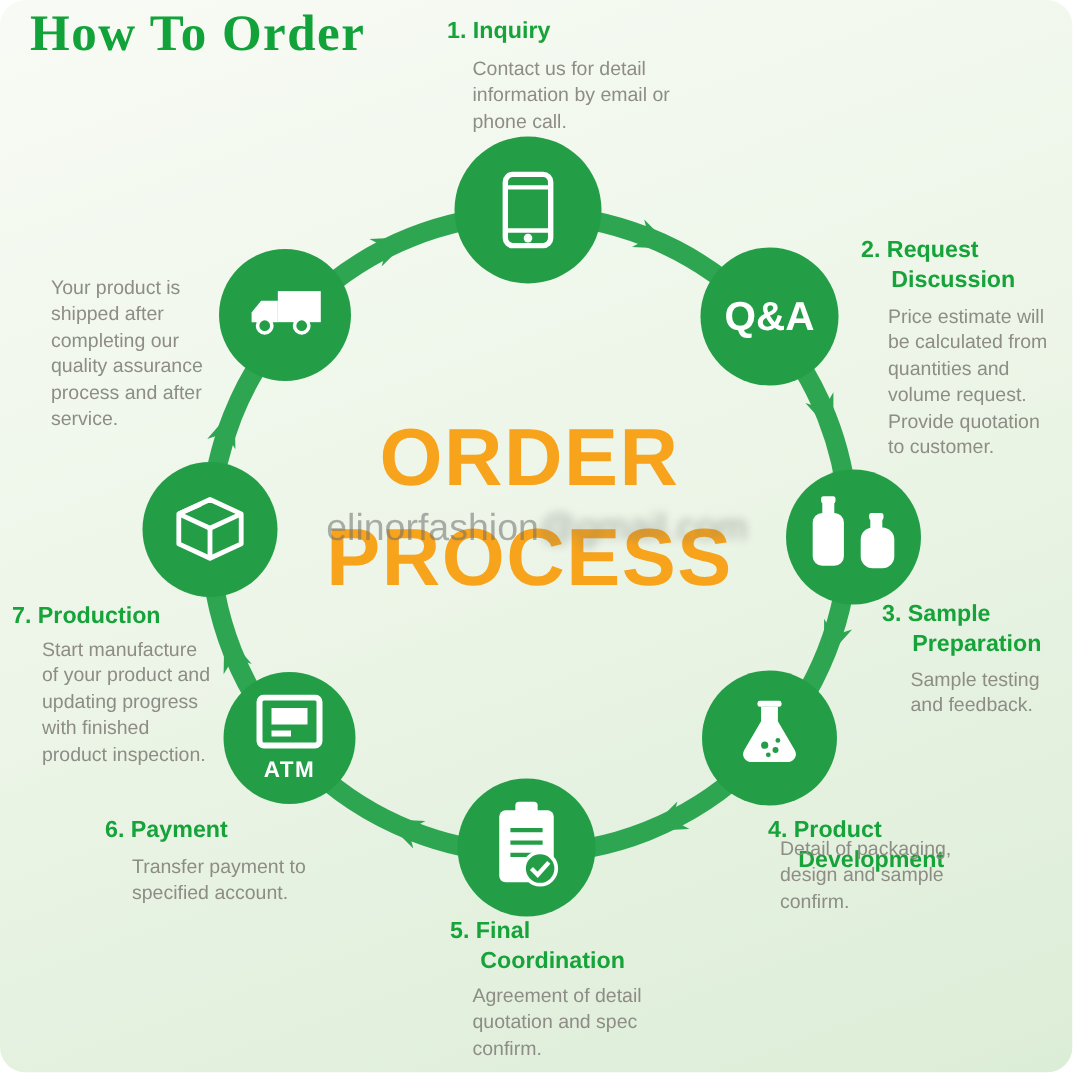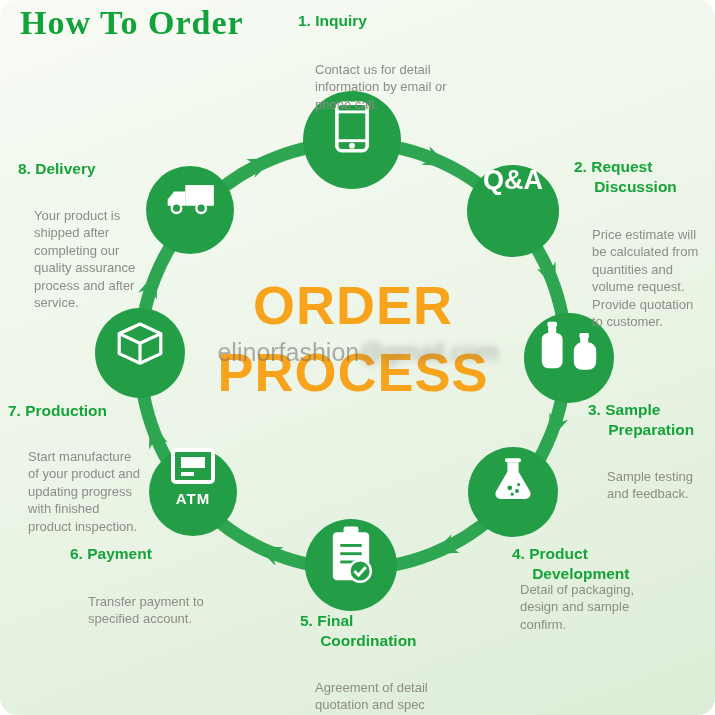--- a/index.html
+++ b/index.html
@@ -10,21 +10,21 @@
     border-radius:17px;
   }
   .page-title {
     position:absolute; left:20px; top:4px;
     font-family:"Liberation Serif", serif;
     font-size:34px; font-weight:600; color:#12a23a; letter-spacing:1px;
   }
   .ring-svg { position:absolute; left:0; top:0; }
   .node {
     position:absolute; background:#239e47; border-radius:50%;
-    display:flex; align-items:center; justify-content:flex-start; flex-direction:column;
+    display:flex; align-items:center; justify-content:center; flex-direction:column;
   }
   .n1 { left:303px; top:91px;  width:98px; height:98px; }
   .n2 { left:467px; top:165px; width:92px; height:92px; }
   .n3 { left:524px; top:313px; width:90px; height:90px; }
   .n4 { left:468px; top:447px; width:90px; height:90px; }
   .n5 { left:305px; top:519px; width:92px; height:92px; }
   .n6 { left:149px; top:448px; width:88px; height:88px; }
   .n7 { left:95px;  top:308px; width:90px; height:90px; }
   .n8 { left:146px; top:166px; width:88px; height:88px; }
   .qa-text { color:#fff; font-weight:bold; font-size:27px; }
@@ -36,21 +36,21 @@
   .watermark {
     position:absolute; left:178px; top:338px; width:360px; text-align:center;
     font-size:25px; color:#6f6f6f; opacity:0.55; white-space:nowrap;
   }
   .watermark .blur { filter: blur(3px); }
   .step-label {
     position:absolute; color:#16a339; font-weight:bold; font-size:15.5px;
     line-height:1.28; text-indent:-1.3em; padding-left:1.3em;
   }
   .step-desc {
-    position:absolute; color:#8d8d85; font-size:13px; line-height:1.34;margin-top:24px;
+    position:absolute; color:#8d8d85; font-size:13px; line-height:1.34;
   }
   .l1 { left:298px; top:11px;  width:150px; }
   .d1 { left:315px; top:37px;  width:132px; }
   .l2 { left:574px; top:157px; width:100px; }
   .d2 { left:592px; top:202px; width:114px; }
   .l3 { left:588px; top:400px; width:110px; }
   .d3 { left:607px; top:444px; width:106px; }
   .l4 { left:512px; top:544px; width:120px; }
   .d4 { left:520px; top:557px; width:142px; }
   .l5 { left:300px; top:611px; width:115px; }
@@ -180,16 +180,15 @@
 
   <div class="step-label l5">5. Final Coordination</div>
   <div class="step-desc d5">Agreement of detail quotation and spec confirm.</div>
 
   <div class="step-label l6">6. Payment</div>
   <div class="step-desc d6">Transfer payment to specified account.</div>
 
   <div class="step-label l7">7. Production</div>
   <div class="step-desc d7">Start manufacture of your product and updating progress with finished product inspection.</div>
 
-  <div class="step-label l8">8. Delivery</div>
   <div class="step-desc d8">Your product is shipped after completing our quality assurance process and after service.</div>
 
 </div>
 
 </body></html>

